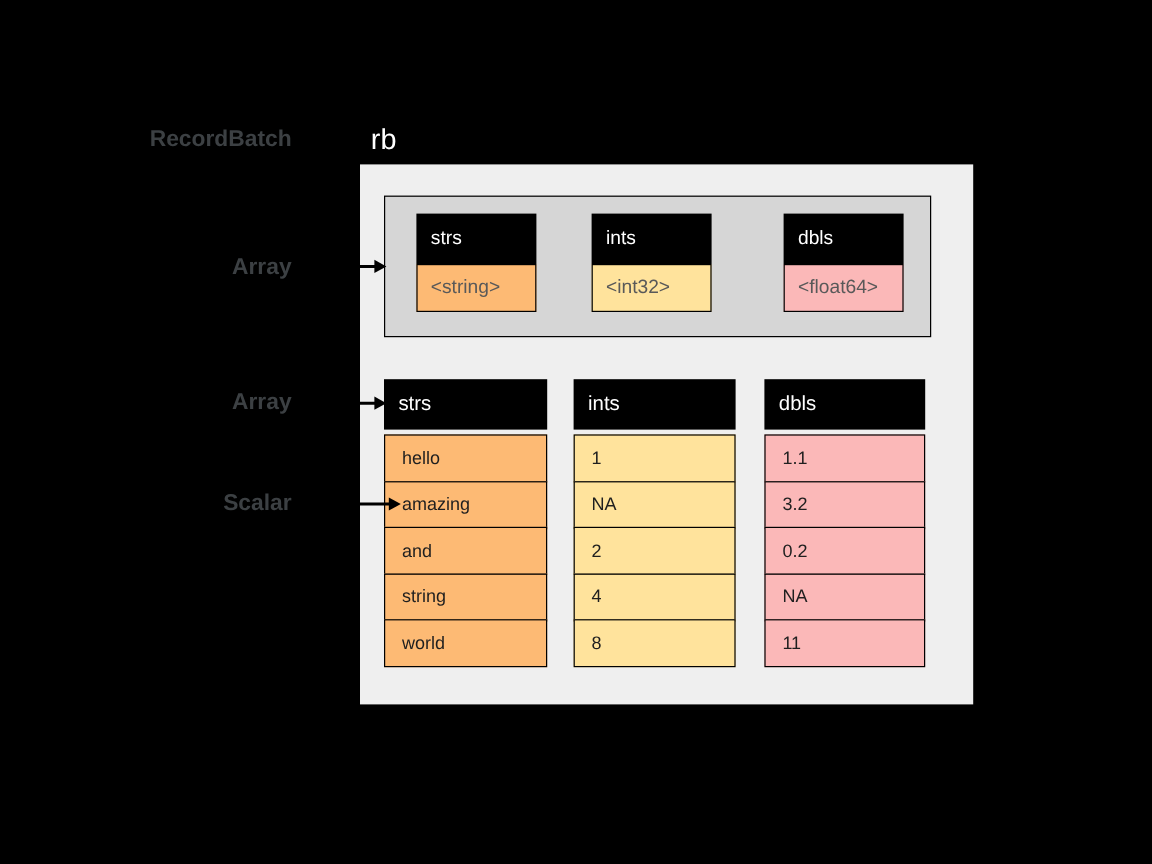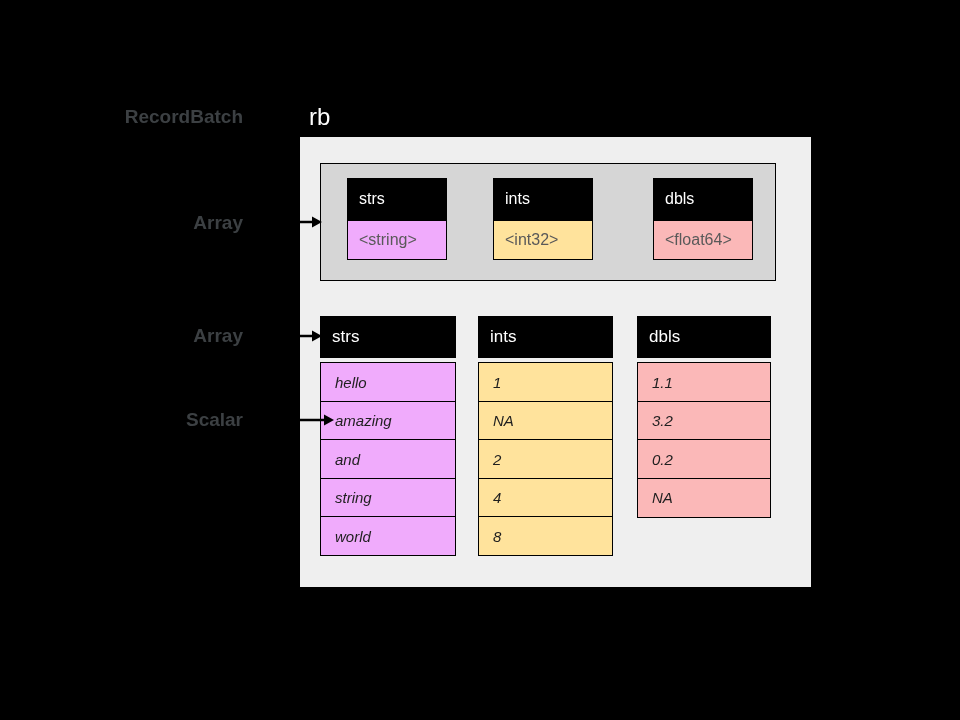--- a/index.html
+++ b/index.html
@@ -33,24 +33,24 @@
     color:#595959;font-size:16px;display:flex;align-items:center;padding-left:11px;
   }
   .col{position:absolute;top:316px;}
   .col-header{
     height:42px;background:#000;color:#fff;font-size:17px;
     display:flex;align-items:center;padding-left:12px;box-sizing:border-box;
   }
   .col-cells{margin-top:4px;}
   .cell{
     height:40px;border:1.5px solid #000;box-sizing:border-box;
-    color:#1f1f1f;font-size:15px;display:flex;align-items:center;padding-left:14px;font-style:italic;
+    color:#1f1f1f;font-size:15px;display:flex;align-items:center;padding-left:14px;
   }
   .cell + .cell{margin-top:-1.5px;}
-  .c-blue{background:#f0abfc;}
+  .c-blue{background:#fdba74;}
   .c-yellow{background:#ffe39c;}
   .c-pink{background:#fbb8b8;}
   .arrow-layer{position:absolute;left:0;top:0;width:960px;height:720px;pointer-events:none;}
 </style>
 </head>
 <body>
 
 <div id="stage">
 
   <div class="side-label" style="top:105px;">RecordBatch</div>
@@ -99,20 +99,21 @@
     </div>
   </div>
 
   <div class="col" style="left:637px;width:134px;">
     <div class="col-header">dbls</div>
     <div class="col-cells">
       <div class="cell c-pink">1.1</div>
       <div class="cell c-pink">3.2</div>
       <div class="cell c-pink">0.2</div>
       <div class="cell c-pink">NA</div>
+      <div class="cell c-pink">11</div>
     </div>
   </div>
 
   <svg class="arrow-layer" viewBox="0 0 960 720" xmlns="http://www.w3.org/2000/svg">
     <g>
       <line x1="282" y1="222" x2="313" y2="222" stroke="#000" stroke-width="2.5"></line>
       <polygon points="312,216.5 322,222 312,227.5" fill="#000"></polygon>
     </g>
     <g>
       <line x1="282" y1="336" x2="313" y2="336" stroke="#000" stroke-width="2.5"></line>

